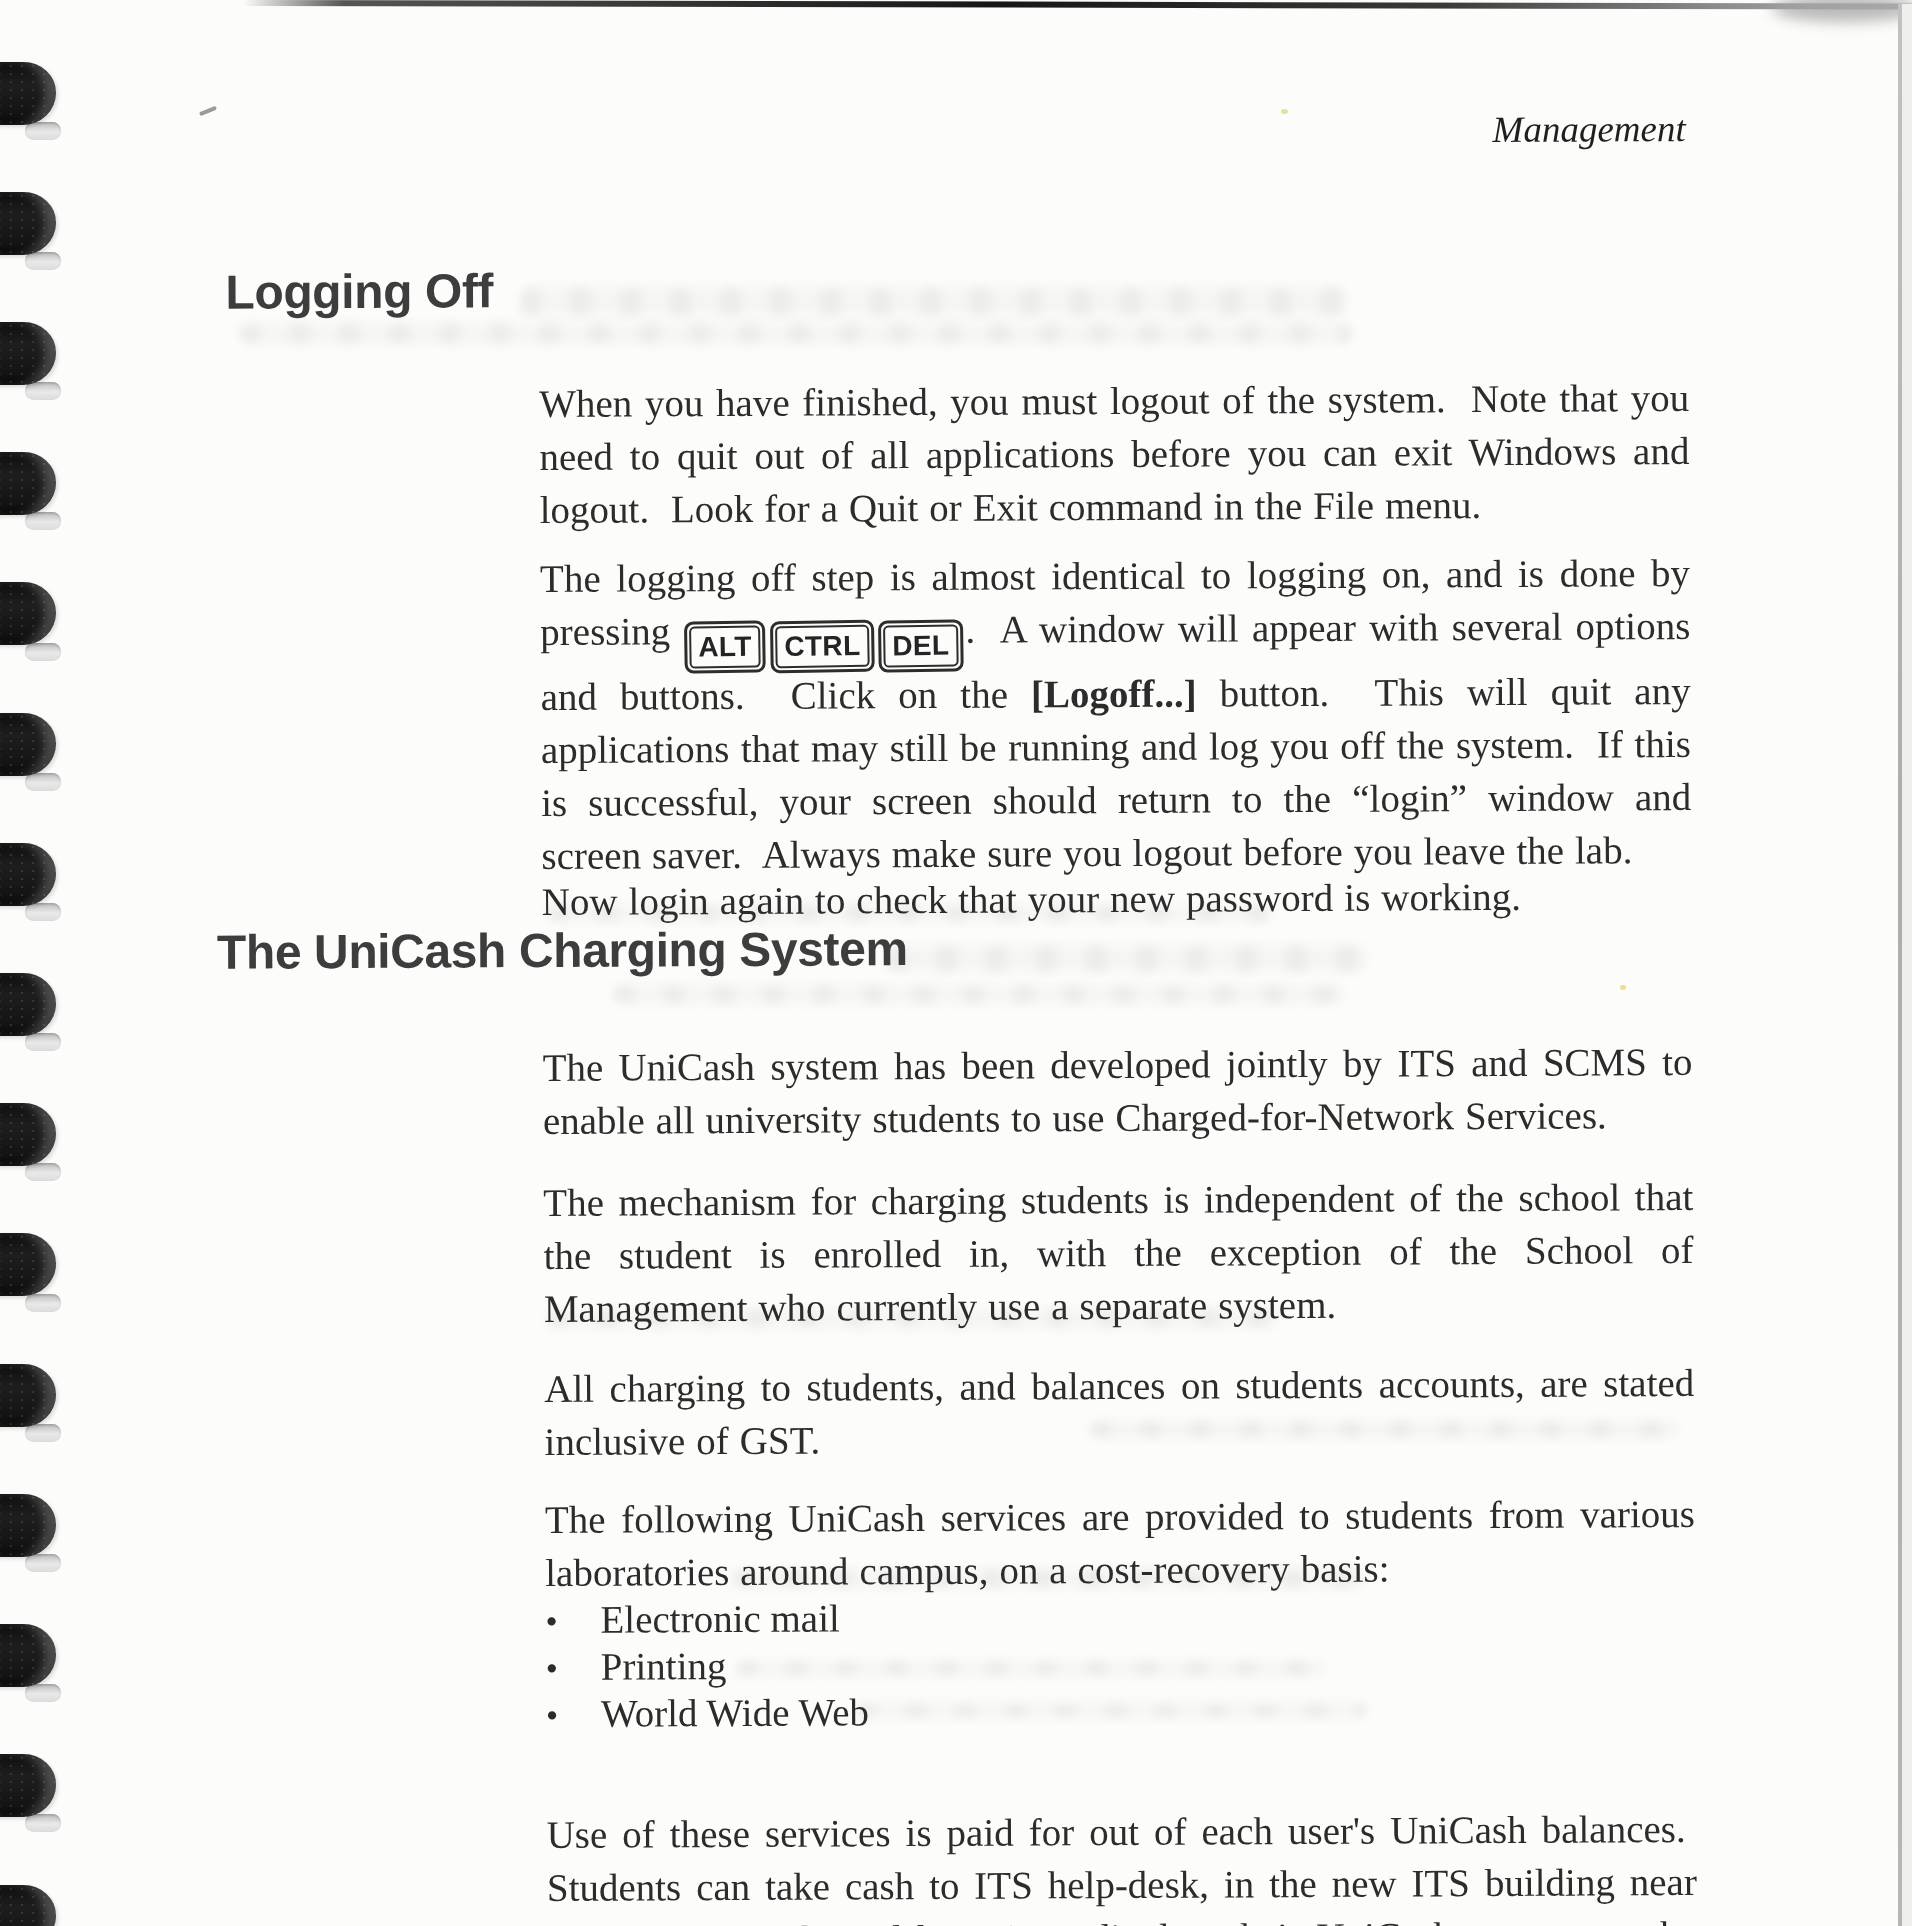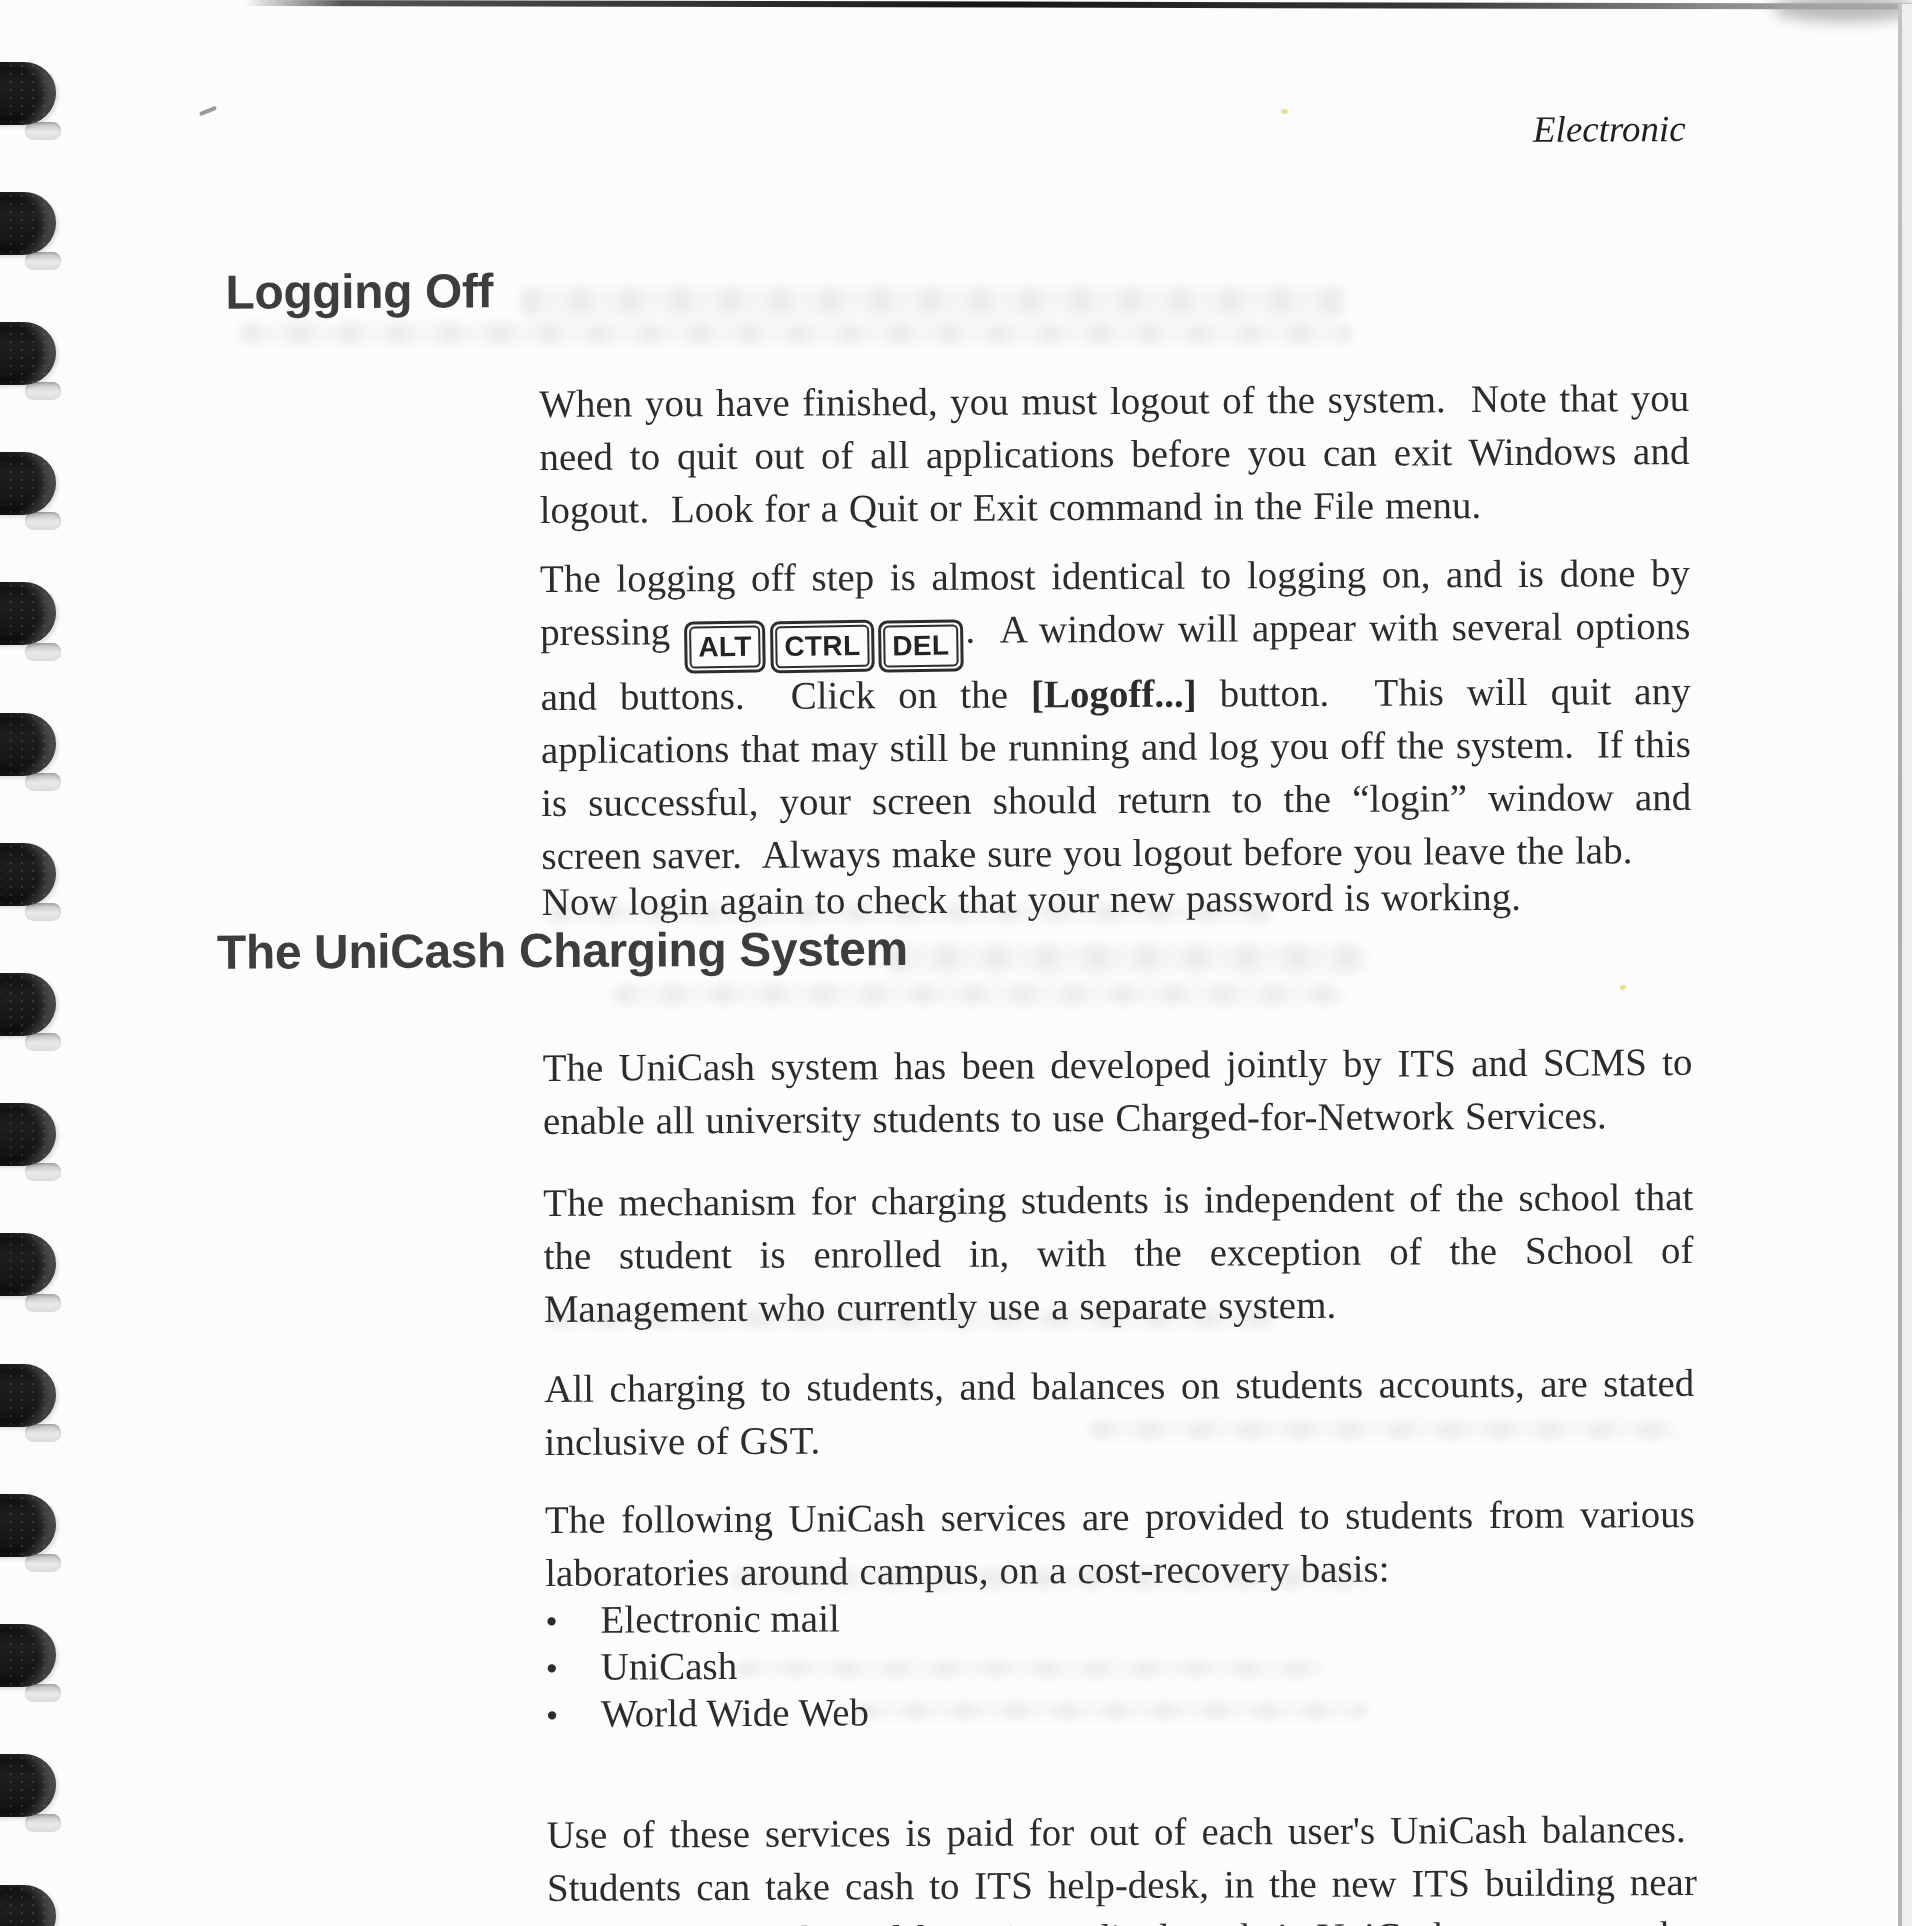--- a/index.html
+++ b/index.html
@@ -168,21 +168,21 @@
   <div class="ghost" style="left:732px; top:1569px; width:636px; height:19px;"></div>
   <div class="ghost" style="left:736px; top:1661px; width:589px; height:15.4px;"></div>
   <div class="ghost" style="left:855px; top:1703px; width:512px; height:15.4px;"></div>
 
   <div class="speck" style="left:1281px; top:109px;  width:7px; height:5.4px; background:#e8e09a;"></div>
   <div class="speck" style="left:1620px; top:985px; width:6.2px; height:5px; background:#eadf8e;"></div>
   <div class="speck" style="left:199px;  top:109px;  width:17.7px; height:4.2px; background:#9a9a9a; transform:rotate(-22deg); border-radius:2.3px;"></div>
 
   <div class="content">
 
-    <div class="running-header">Electronic</div>
+    <div class="running-header">Management</div>
 
     <div class="h-title" id="title-logging-off">Logging Off</div>
 
     <p class="para" id="p-log-1">When you have finished, you must logout of the system.&nbsp; Note that you need to quit out of all applications before you can exit Windows and logout.&nbsp; Look for a Quit or Exit command in the File menu.</p>
 
     <p class="para" id="p-log-2">
       <span>The logging off step is almost identical to logging on, and is done by pressing </span><span class="keycap"><span class="keycap-inner">ALT</span></span><span class="keycap"><span class="keycap-inner">CTRL</span></span><span class="keycap"><span class="keycap-inner">DEL</span></span><span>.&nbsp; A window will appear with several options and buttons.&nbsp; Click on the </span><span class="bold-label">[Logoff...]</span><span> button.&nbsp; This will quit any applications that may still be running and log you off the system.&nbsp; If this is successful, your screen should return to the “login” window and screen saver.&nbsp; Always make sure you logout before you leave the lab.</span>
     </p>
 
     <p class="para" id="p-log-3">Now login again to check that your new password is working.</p>
@@ -197,21 +197,21 @@
 
     <p class="para" id="p-uni-4">The following UniCash services are provided to students from various laboratories around campus, on a cost-recovery basis:</p>
 
     <div class="services">
       <div class="service-row">
         <span class="bullet">•</span>
         <span>Electronic mail</span>
       </div>
       <div class="service-row">
         <span class="bullet">•</span>
-        <span>UniCash</span>
+        <span>Printing</span>
       </div>
       <div class="service-row">
         <span class="bullet">•</span>
         <span>World Wide Web</span>
       </div>
     </div>
 
     <p class="para" id="p-uni-5">Use of these services is paid for out of each user's UniCash balances.&nbsp; Students can take cash to ITS help-desk, in the new ITS building near the main carpark, and have it credited to their UniCash account, to be used for any of these services.</p>
 
   </div>

